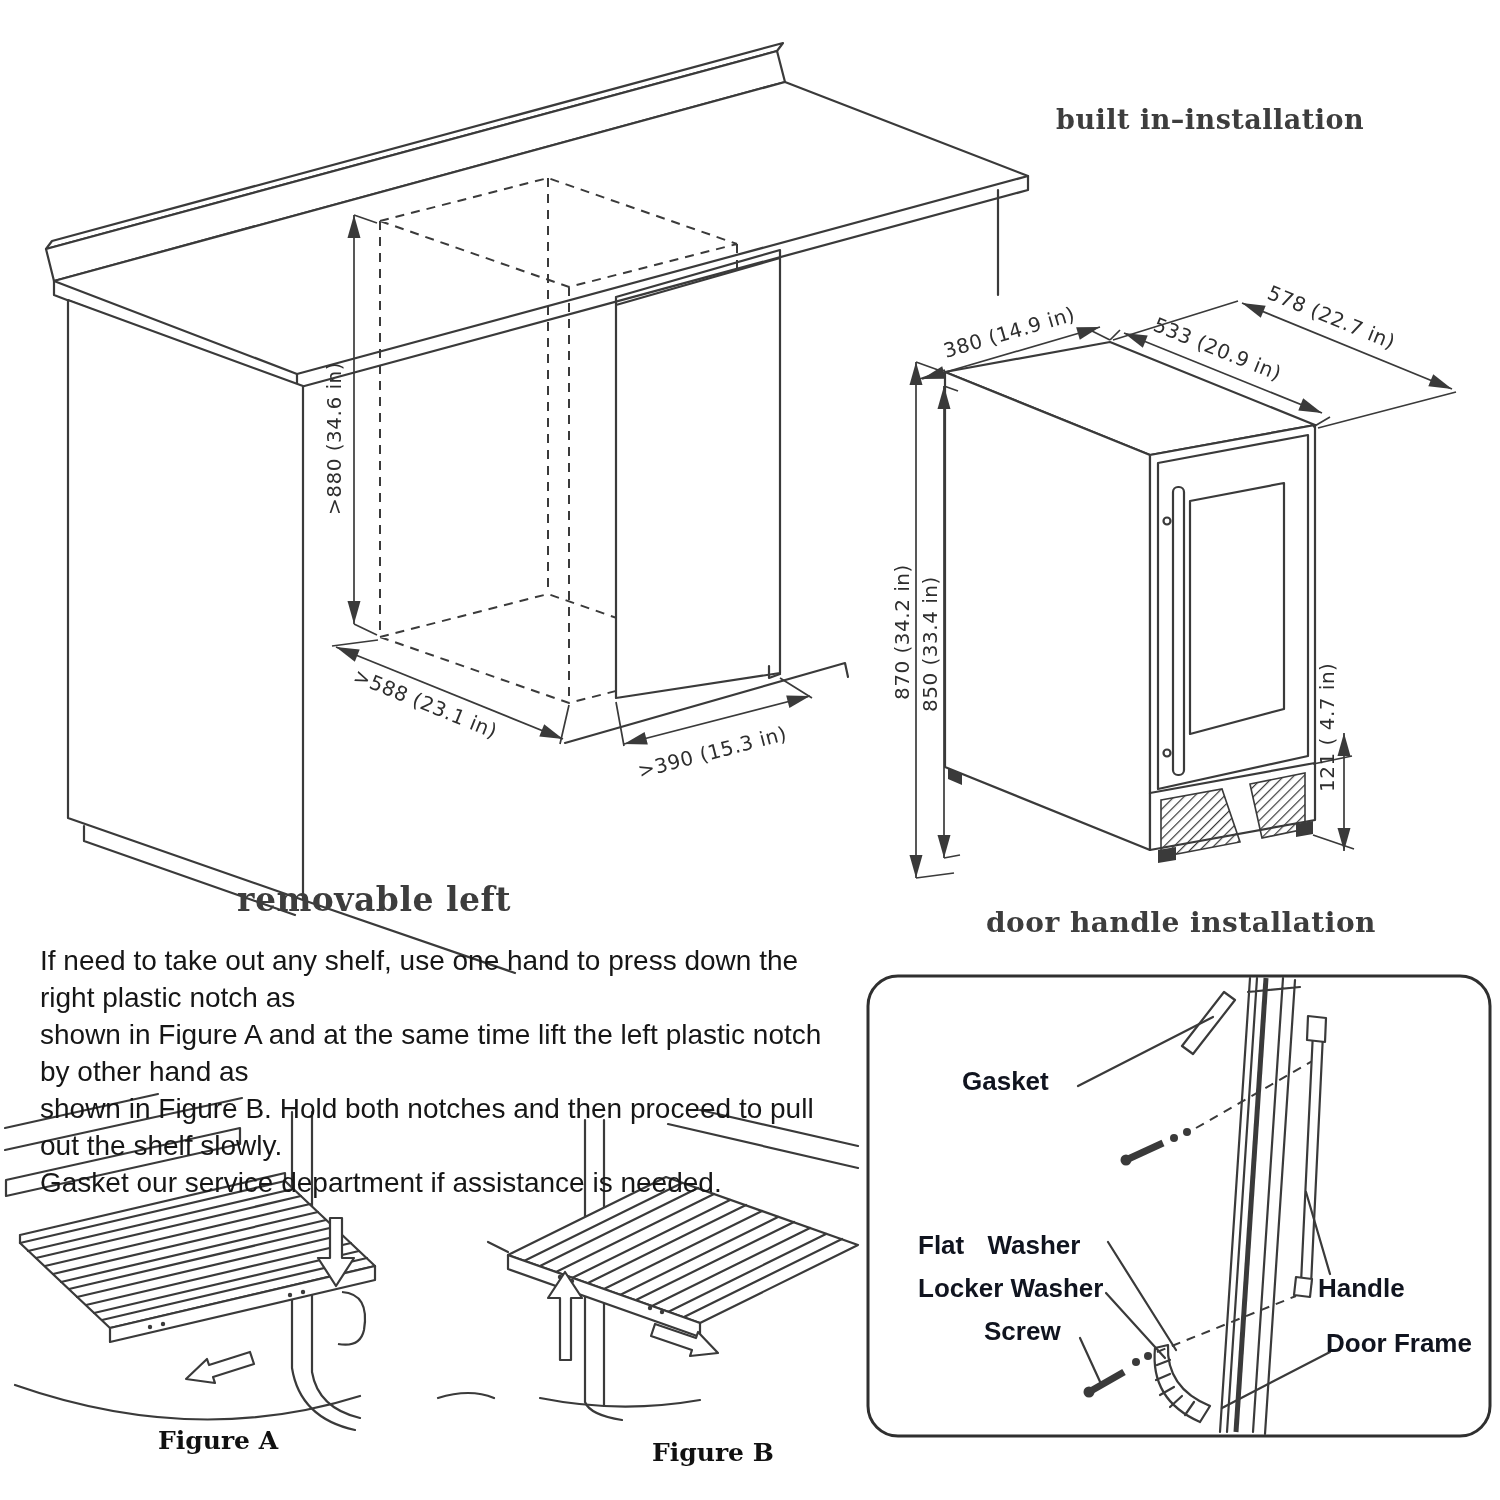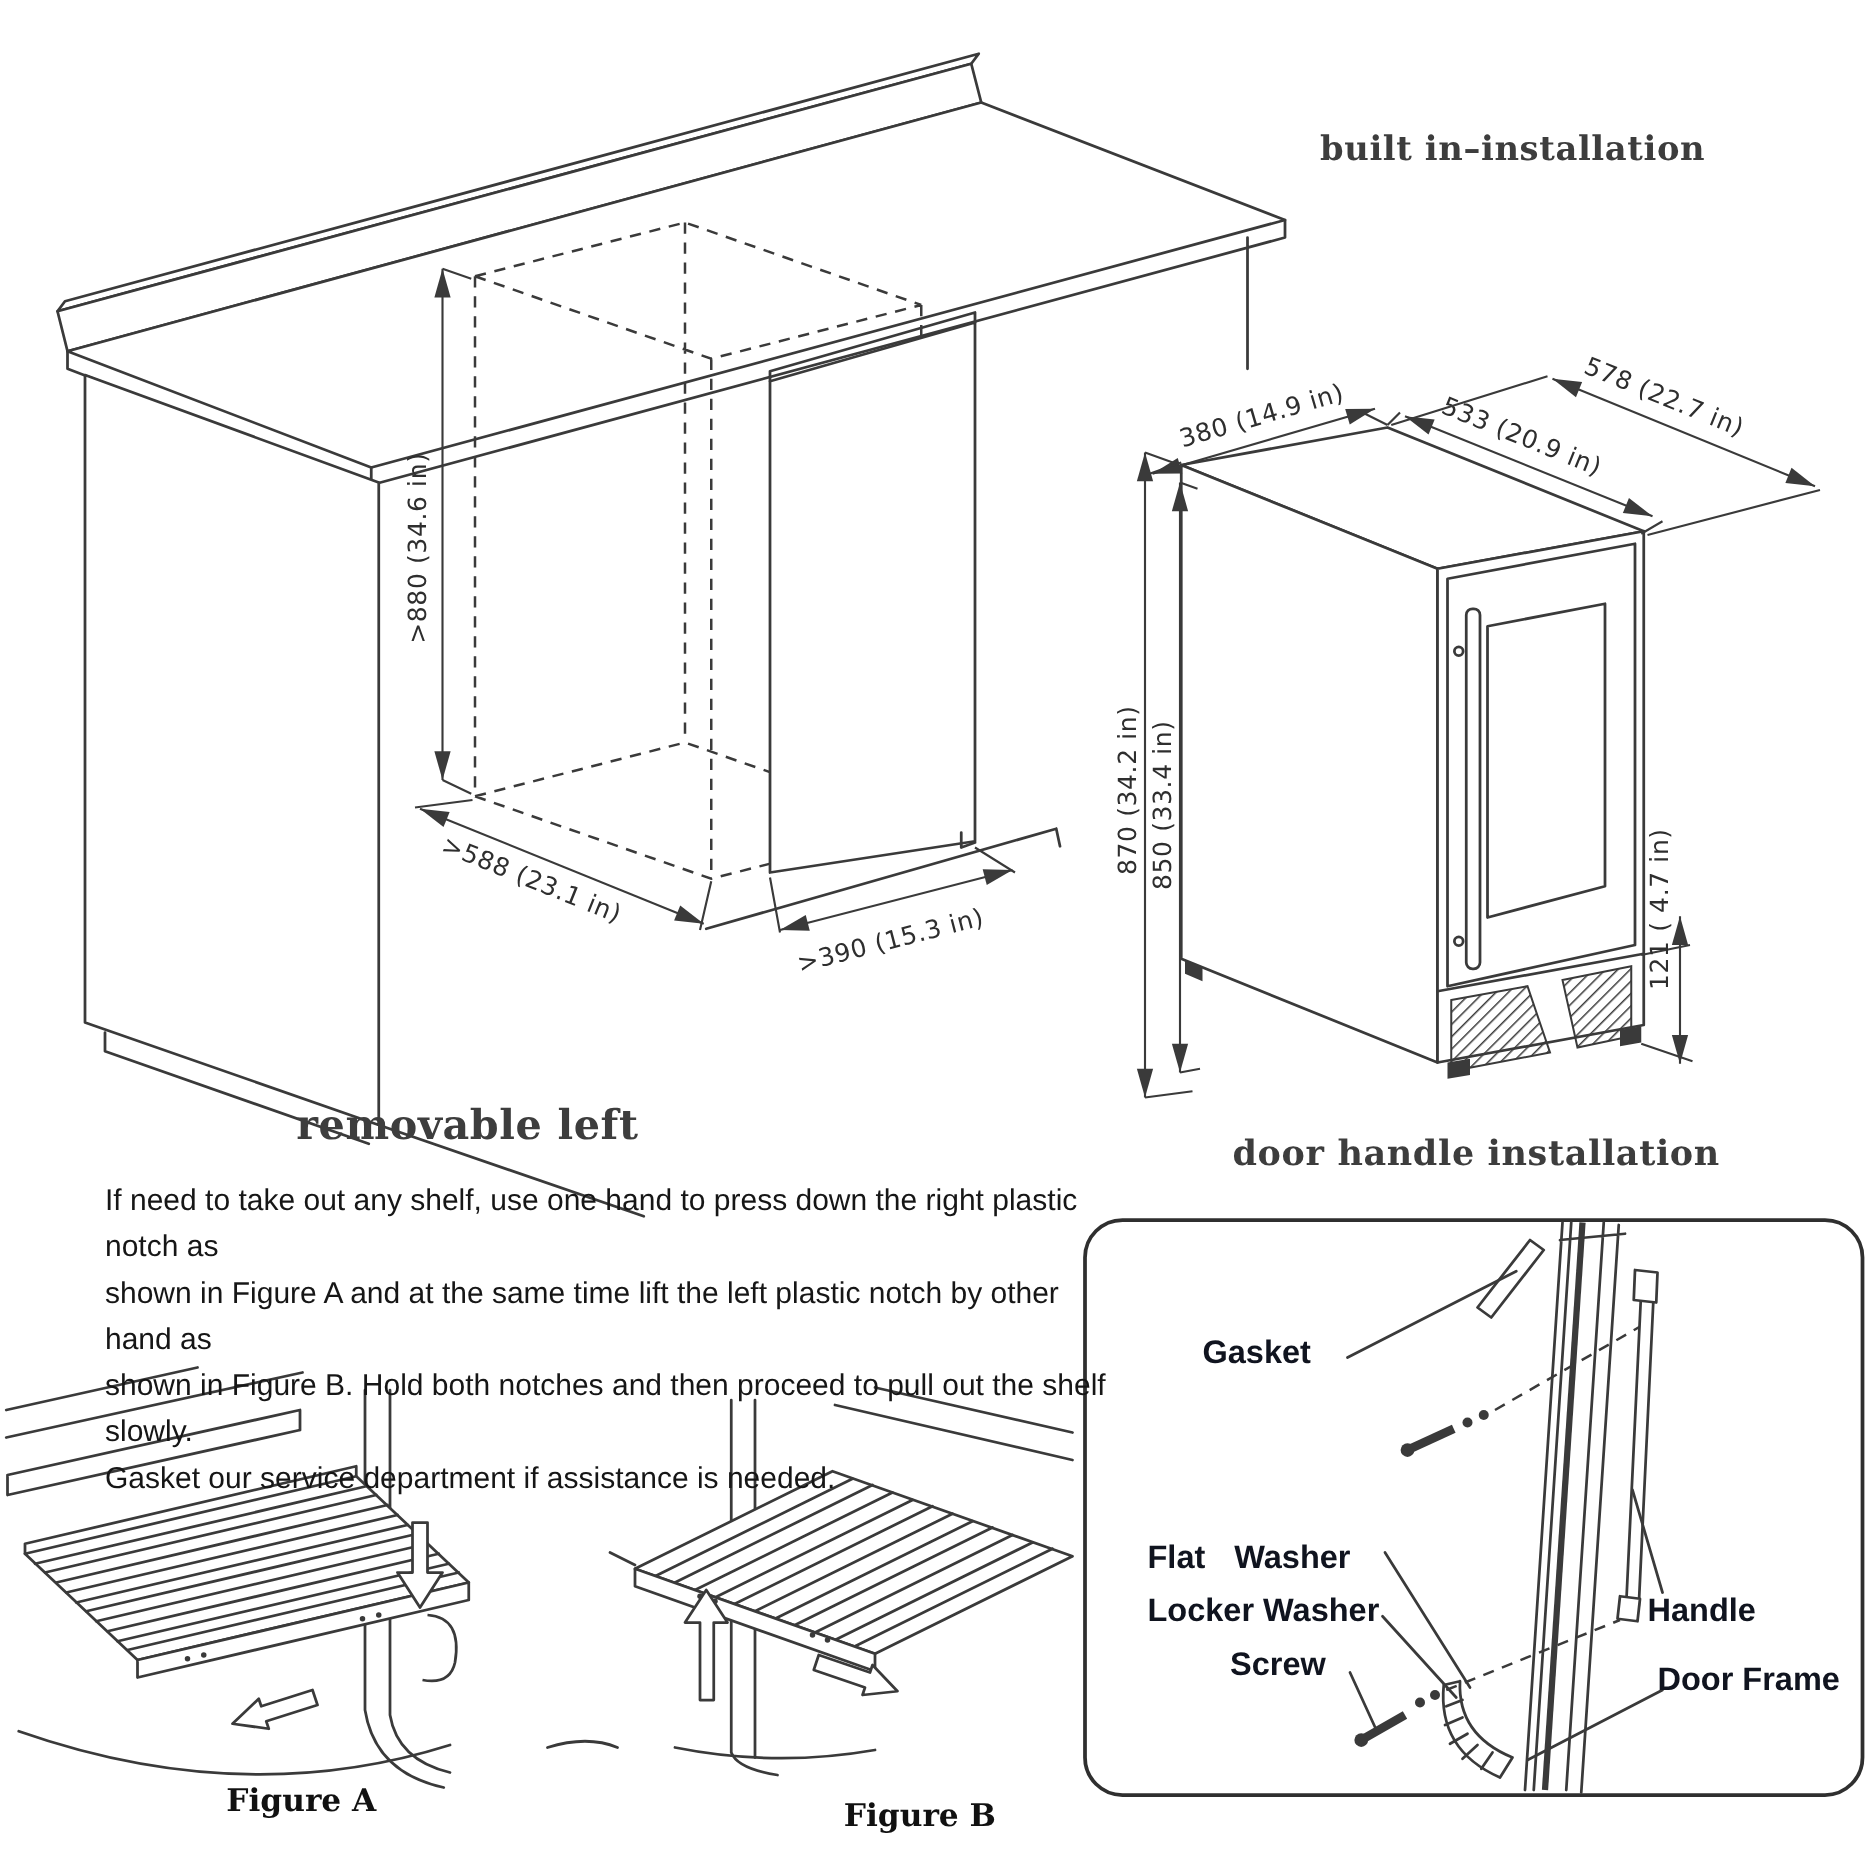--- a/index.html
+++ b/index.html
@@ -5,25 +5,25 @@
   html,body{margin:0;padding:0;background:#fff;}
   #page{position:relative;width:1500px;height:1500px;background:#fff;overflow:hidden;
         font-family:"Liberation Sans","DejaVu Sans",sans-serif;color:#1c1c1c;}
   #art{position:absolute;left:0;top:0;width:1500px;height:1500px;}
   .heading{position:absolute;font-family:"DejaVu Serif","Liberation Serif",serif;
            font-weight:bold;color:#3d3d3d;white-space:nowrap;letter-spacing:.5px;}
   #title-builtin{left:1056px;top:104px;font-size:27px;}
   #title-shelf{left:237px;top:880px;font-size:33px;}
   #title-handle{left:986px;top:906px;font-size:28px;}
   .figcap{position:absolute;font-family:"DejaVu Serif","Liberation Serif",serif;
-          font-weight:bold;font-size:25px;color:#111;white-space:nowrap;margin-left:23px;}
+          font-weight:bold;font-size:25px;color:#111;white-space:nowrap;}
   #cap-a{left:158px;top:1426px;}
   #cap-b{left:652px;top:1438px;}
-  #paragraph{position:absolute;left:40px;top:942px;width:815px;font-size:24px;
-             line-height:37px;color:#161616;margin-left:44px;}
+  #paragraph{position:absolute;left:40px;top:942px;width:815px;font-size:28px;
+             line-height:37px;color:#161616;}
   .plabel{position:absolute;font-size:26px;font-weight:700;color:#10141f;white-space:nowrap;}
   #lbl-gasket{left:962px;top:1066px;}
   #lbl-flatwasher{left:918px;top:1230px;word-spacing:16px;}
   #lbl-lockerwasher{left:918px;top:1273px;text-align:center;}
   #lbl-screw{left:984px;top:1316px;}
   #lbl-handle{left:1318px;top:1273px;text-align:right;}
   #lbl-doorframe{left:1326px;top:1328px;}
   svg text{font-family:"DejaVu Sans","Liberation Sans",sans-serif;font-size:20px;
            fill:#2e2e2e;letter-spacing:.5px;}
   .ln{stroke:#3a3a3a;stroke-width:2.2;fill:none;stroke-linecap:round;stroke-linejoin:round;}

